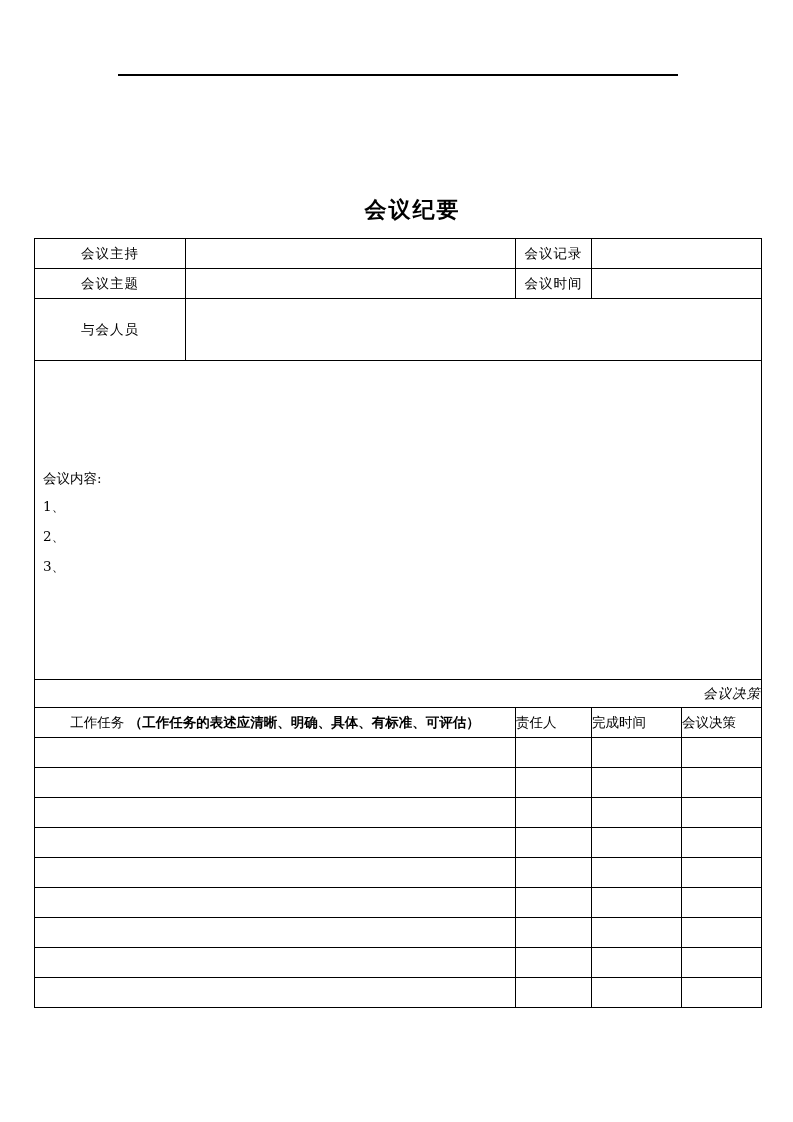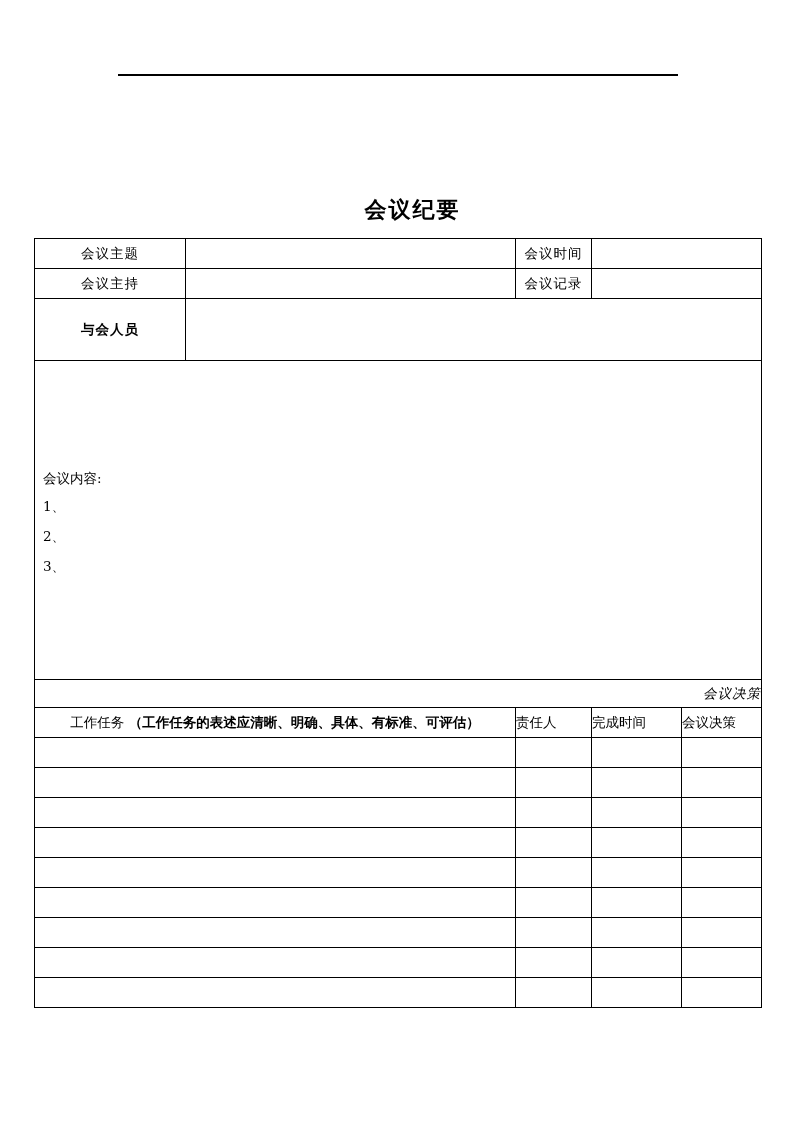--- a/index.html
+++ b/index.html
@@ -63,21 +63,21 @@
     vertical-align: middle;
   }
 
   .lbl {
     text-align: center;
     letter-spacing: 1px;
   }
   .cell-blank { }
 
   .r-32 { height: 30px; }
-  .r-64 { height: 62px; font-weight: bold; }
+  .r-64 { height: 62px; }
   .r-decision { height: 28px; }
   .r-colhead { height: 30px; }
   .r-entry { height: 30px; }
 
   .content-cell {
     height: 312px;
     vertical-align: top;
     padding: 6px 0 0 6px !important;
   }
   .content-title {
@@ -126,30 +126,30 @@
       <col style="width:151px">
       <col style="width:211px">
       <col style="width:119px">
       <col style="width:76px">
       <col style="width:90px">
       <col style="width:80px">
     </colgroup>
     <tbody>
 
       <tr class="r-32">
+        <td class="lbl">会议主持</td>
+        <td class="cell-blank" colspan="2"></td>
+        <td class="lbl">会议记录</td>
+        <td class="cell-blank" colspan="2"></td>
+      </tr>
+
+      <tr class="r-32">
         <td class="lbl">会议主题</td>
         <td class="cell-blank" colspan="2"></td>
         <td class="lbl">会议时间</td>
-        <td class="cell-blank" colspan="2"></td>
-      </tr>
-
-      <tr class="r-32">
-        <td class="lbl">会议主持</td>
-        <td class="cell-blank" colspan="2"></td>
-        <td class="lbl">会议记录</td>
         <td class="cell-blank" colspan="2"></td>
       </tr>
 
       <tr class="r-64">
         <td class="lbl">与会人员</td>
         <td class="cell-blank" colspan="5"></td>
       </tr>
 
 
       <tr>

